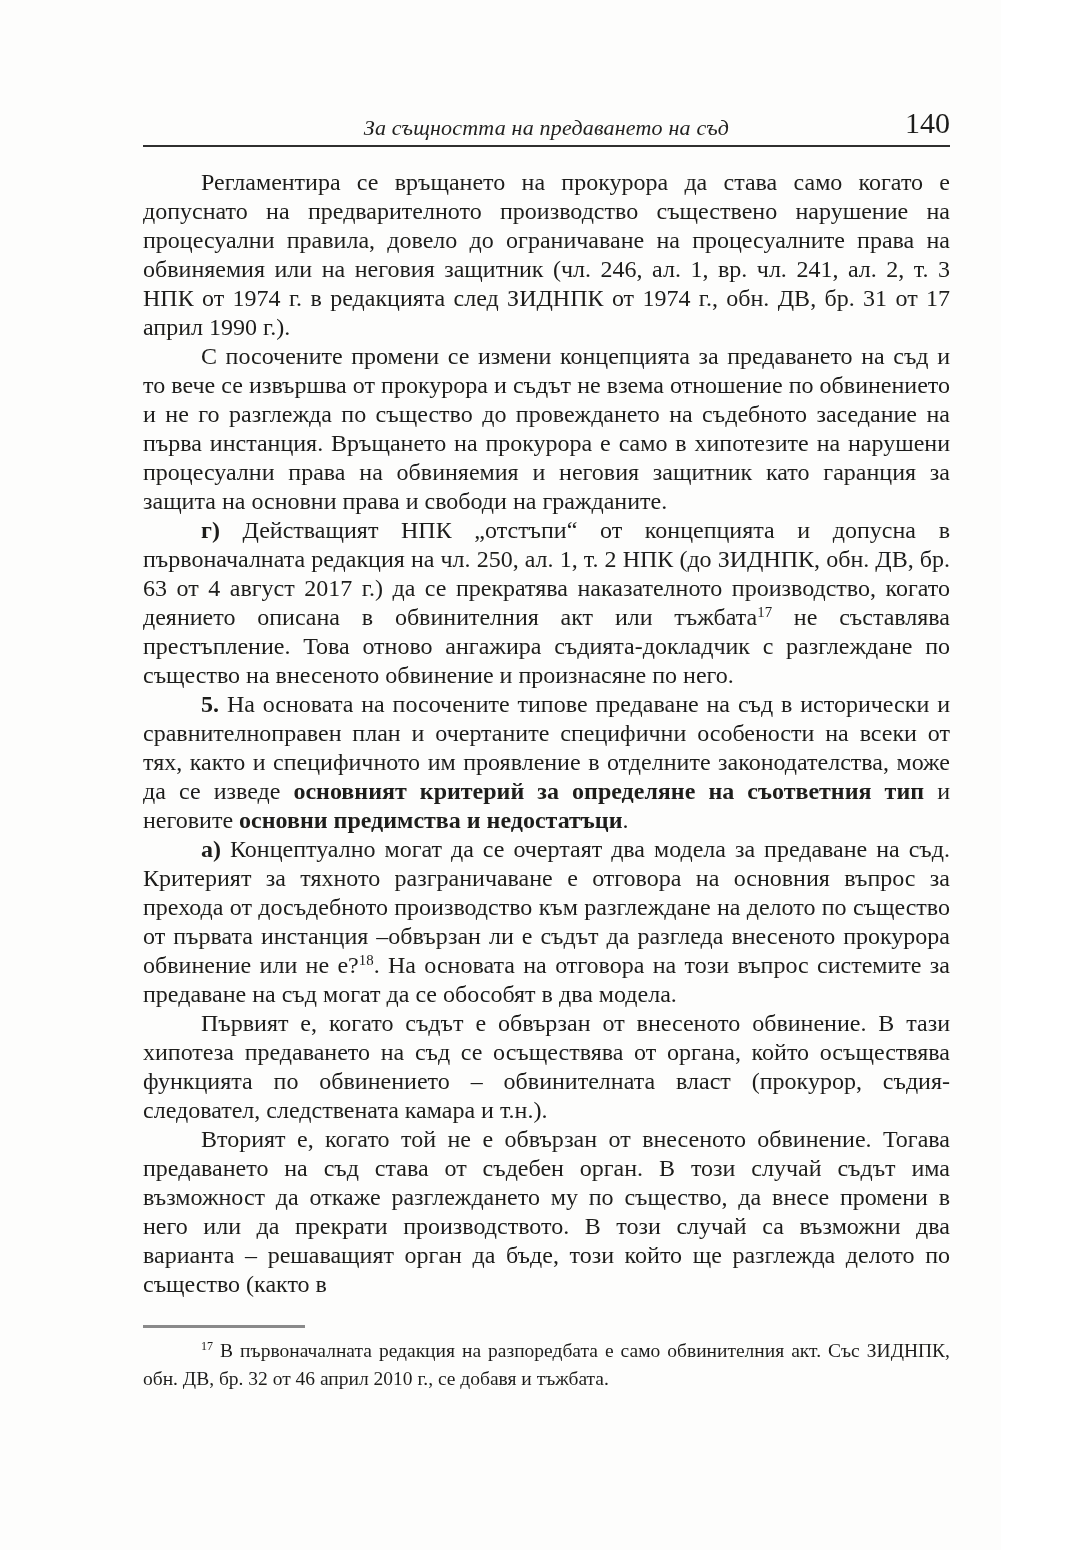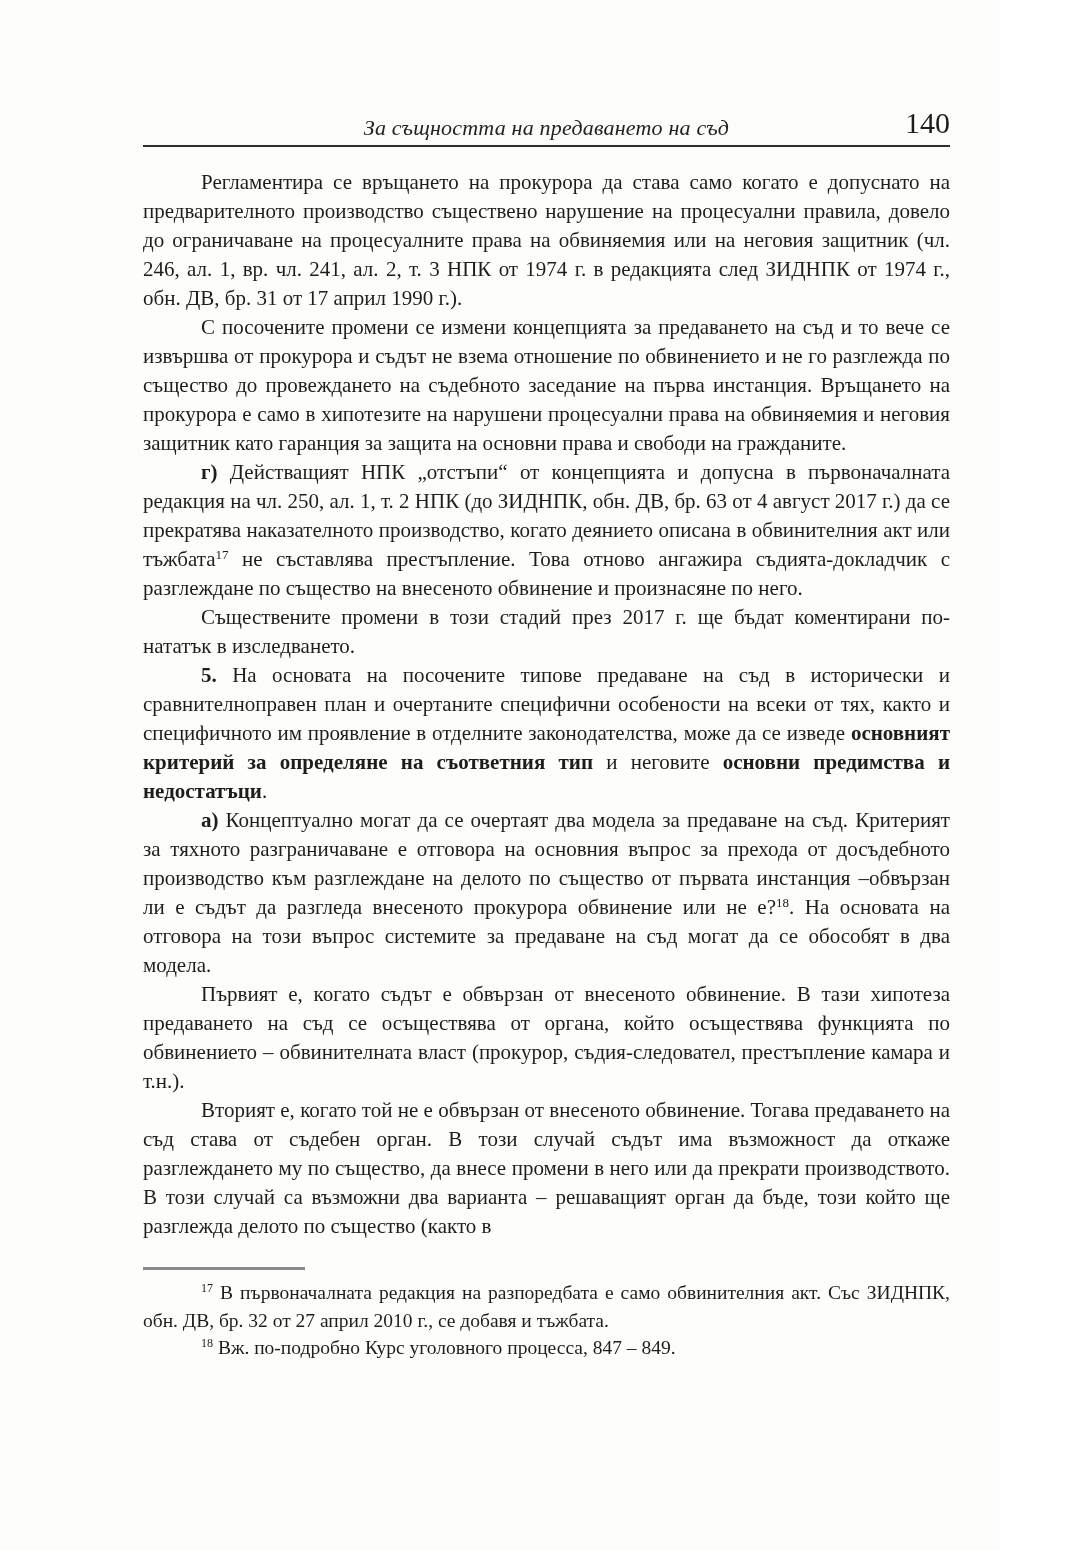--- a/index.html
+++ b/index.html
@@ -45,21 +45,21 @@
     top: -6px;
     font-size: 30px;
     color: #1d1d1b;
   }
   
   .body-text {
     margin-top: 21px;
   }
   p.body-par {
     margin: 0;
-    font-size: 21px;
+    font-size: 24px;
     line-height: 29px;
     text-align: justify;
     text-indent: 58px;
     hyphens: auto;
     -webkit-hyphens: auto;
   }
   p.body-par b { font-weight: bold; }
   sup.fn-ref {
     font-size: 62%;
     line-height: 0;
@@ -96,29 +96,27 @@
 
     <div class="header">
       <div class="running-title">За същността на предаването на съд</div>
       <div class="page-number">140</div>
     </div>
 
     <div class="body-text">
         <p class="body-par"><span>Регламентира се връщането на прокурора да става само когато е допуснато на предварителното производство съществено нарушение на процесуални правила, довело до ограничаване на процесуалните права на обвиняемия или на неговия защитник (чл. 246, ал. 1, вр. чл. 241, ал. 2, т. 3 НПК от 1974 г. в редакцията след ЗИДНПК от 1974 г., обн. ДВ, бр. 31 от 17 април 1990 г.).</span></p>
         <p class="body-par"><span>С посочените промени се измени концепцията за предаването на съд и то вече се извършва от прокурора и съдът не взема отношение по обвинението и не го разглежда по същество до провеждането на съдебното заседание на първа инстанция. Връщането на прокурора е само в хипотезите на нарушени процесуални права на обвиняемия и неговия защитник като гаранция за защита на основни права и свободи на гражданите.</span></p>
         <p class="body-par"><b>г)</b><span> Действащият НПК „отстъпи“ от концепцията и допусна в първоначалната редакция на чл. 250, ал. 1, т. 2 НПК (до ЗИДНПК, обн. ДВ, бр. 63 от 4 август 2017 г.) да се прекратява наказателното производство, когато деянието описана в обвинителния акт или тъжбата</span><sup class="fn-ref">17</sup><span> не съставлява престъпление. Това отново ангажира съдията-докладчик с разглеждане по същество на внесеното обвинение и произнасяне по него.</span></p>
-        <p class="body-par"><span>Съществените промени в този стадий през 2017 г. ще бъдат коментирани по-нататък в изследването.</span></p>
         <p class="body-par"><b>5.</b><span> На основата на посочените типове предаване на съд в исторически и сравнителноправен план и очертаните специфични особености на всеки от тях, както и специфичното им проявление в отделните законодателства, може да се изведе </span><b>основният критерий за определяне на съответния тип</b><span> и неговите </span><b>основни предимства и недостатъци</b><span>.</span></p>
         <p class="body-par"><b>а)</b><span> Концептуално могат да се очертаят два модела за предаване на съд. Критерият за тяхното разграничаване е отговора на основния въпрос за прехода от досъдебното производство към разглеждане на делото по същество от първата инстанция –обвързан ли е съдът да разгледа внесеното прокурора обвинение или не е?</span><sup class="fn-ref">18</sup><span>. На основата на отговора на този въпрос системите за предаване на съд могат да се обособят в два модела.</span></p>
-        <p class="body-par"><span>Първият е, когато съдът е обвързан от внесеното обвинение. В тази хипотеза предаването на съд се осъществява от органа, който осъществява функцията по обвинението – обвинителната власт (прокурор, съдия-следовател, престъпление камара и т.н.).</span></p>
+        <p class="body-par"><span>Първият е, когато съдът е обвързан от внесеното обвинение. В тази хипотеза предаването на съд се осъществява от органа, който осъществява функцията по обвинението – обвинителната власт (прокурор, съдия-следовател, следствената камара и т.н.).</span></p>
         <p class="body-par"><span>Вторият е, когато той не е обвързан от внесеното обвинение. Тогава предаването на съд става от съдебен орган. В този случай съдът има възможност да откаже разглеждането му по същество, да внесе промени в него или да прекрати производството. В този случай са възможни два варианта – решаващият орган да бъде, този който ще разглежда делото по същество (както в</span></p>
       </div>
 
     <div class="footnotes">
       <div class="fn-sep"></div>
       <div>
-          <p class="footnote"><sup class="fn-ref">17</sup><span> В първоначалната редакция на разпоредбата е само обвинителния акт. Със ЗИДНПК, обн. ДВ, бр. 32 от 27 април 2010 г., се добавя и тъжбата.</span></p>
-          <p class="footnote"><sup class="fn-ref">18</sup><span> Вж. по-подробно Курс уголовного процесса, 847 – 849.</span></p>
+          <p class="footnote"><sup class="fn-ref">17</sup><span> В първоначалната редакция на разпоредбата е само обвинителния акт. Със ЗИДНПК, обн. ДВ, бр. 32 от 46 април 2010 г., се добавя и тъжбата.</span></p>
         </div>
     </div>
 
   </div>
 </div>
 
 </body></html>

